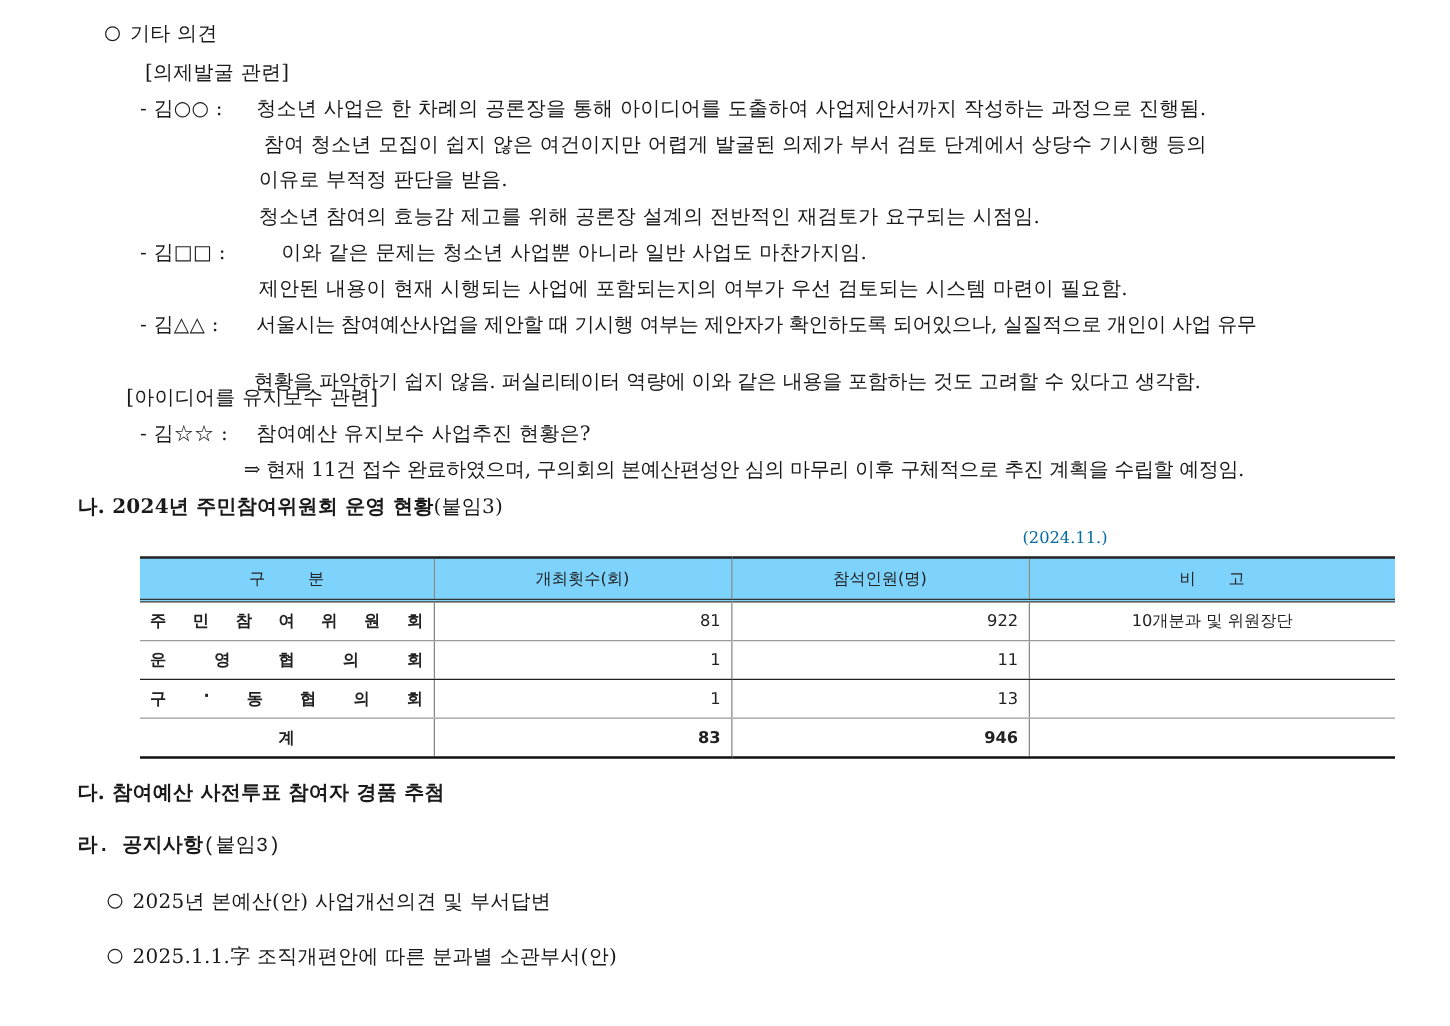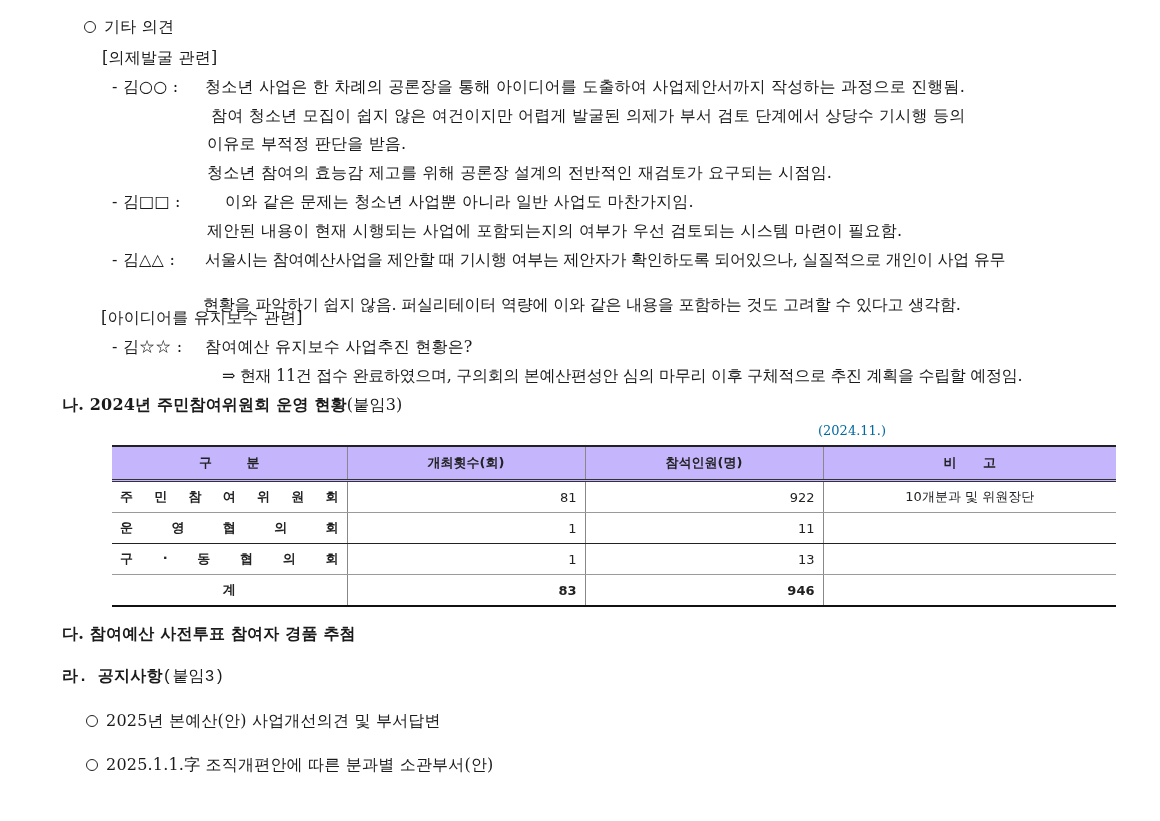--- a/index.html
+++ b/index.html
@@ -23,21 +23,21 @@
     position: absolute; left: 818px; top: 423px;
     font-size: 13px; color: #0369a1;
   }
   table.status {
     position: absolute; left: 112px; top: 445px;
     width: 1004px; border-collapse: collapse;
     font-family: "DejaVu Sans", "Liberation Sans", sans-serif;
     font-size: 13px; color: #222;
   }
   table.status th {
-    background: #c4b5fd; height: 30px; font-weight: bold;
+    background: #7dd3fc; height: 30px; font-weight: normal;
     border-top: 2px solid #222; border-bottom: 3px double #333;
     border-left: 1px solid #888; text-align: center;
   }
   table.status th:first-child, table.status td:first-child { border-left: none; }
   table.status td {
     height: 30px; border-left: 1px solid #888;
     border-bottom: 1px solid #9a9a9a; padding: 0 8px;
   }
   table.status tr.dark-sep td { border-bottom: 1.5px solid #222; }
   table.status tr.last td { border-bottom: 2px solid #111; }
@@ -48,40 +48,40 @@
   td.note { text-align: center; }
   td.total-label { text-align: center; font-weight: bold; }
 </style>
 </head>
 <body>
 
 <div class="line" style="left:84px; top:17px;">
   <span class="bullet-circle"></span><span>기타 의견</span>
 </div>
 
-<div class="line" style="left:102px; top:48px;text-align:right;">[의제발굴 관련]</div>
+<div class="line" style="left:116px; top:48px;text-align:right;">[의제발굴 관련]</div>
 
 <div class="line" style="left:112px; top:77px;">- 김○○ :</div>
 <div class="line" style="left:205px; top:77px;">청소년 사업은 한 차례의 공론장을 통해 아이디어를 도출하여 사업제안서까지 작성하는 과정으로 진행됨.</div>
 <div class="line" style="left:211px; top:106px;">참여 청소년 모집이 쉽지 않은 여건이지만 어렵게 발굴된 의제가 부서 검토 단계에서 상당수 기시행 등의</div>
 <div class="line" style="left:207px; top:134px;">이유로 부적정 판단을 받음.</div>
 <div class="line" style="left:207px; top:163px;">청소년 참여의 효능감 제고를 위해 공론장 설계의 전반적인 재검토가 요구되는 시점임.</div>
 
 <div class="line" style="left:112px; top:192px;">- 김□□ :</div>
 <div class="line" style="left:205px; top:192px;margin-left:20px;">이와 같은 문제는 청소년 사업뿐 아니라 일반 사업도 마찬가지임.</div>
 <div class="line" style="left:207px; top:221px;">제안된 내용이 현재 시행되는 사업에 포함되는지의 여부가 우선 검토되는 시스템 마련이 필요함.</div>
 
 <div class="line" style="left:112px; top:250px;">- 김△△ :</div>
 <div class="line" style="left:205px; top:250px; letter-spacing:-0.3px;">서울시는 참여예산사업을 제안할 때 기시행 여부는 제안자가 확인하도록 되어있으나, 실질적으로 개인이 사업 유무</div>
 <div class="line" style="left:203px; top:279px; letter-spacing:-0.2px;margin-top:16px;">현황을 파악하기 쉽지 않음. 퍼실리테이터 역량에 이와 같은 내용을 포함하는 것도 고려할 수 있다고 생각함.</div>
 
 <div class="line" style="left:101px; top:308px;">[아이디어를 유지보수 관련]</div>
 <div class="line" style="left:112px; top:337px;">- 김☆☆ :</div>
 <div class="line" style="left:205px; top:337px;">참여예산 유지보수 사업추진 현황은?</div>
-<div class="line" style="left:222px; top:366px; letter-spacing:-0.3px;">⇒ 현재 11건 접수 완료하였으며, 구의회의 본예산편성안 심의 마무리 이후 구체적으로 추진 계획을 수립할 예정임.</div>
+<div class="line" style="left:195px; top:366px; letter-spacing:-0.3px;">⇒ 현재 11건 접수 완료하였으며, 구의회의 본예산편성안 심의 마무리 이후 구체적으로 추진 계획을 수립할 예정임.</div>
 
 <div class="line" style="left:62px; top:395px;">
   <span class="bold">나. 2024년 주민참여위원회 운영 현황</span><span class="normal">(붙임3)</span>
 </div>
 <div class="date-note">(2024.11.)</div>
 
 <table class="status">
   <colgroup>
     <col style="width:235px">
       <col style="width:238px">

